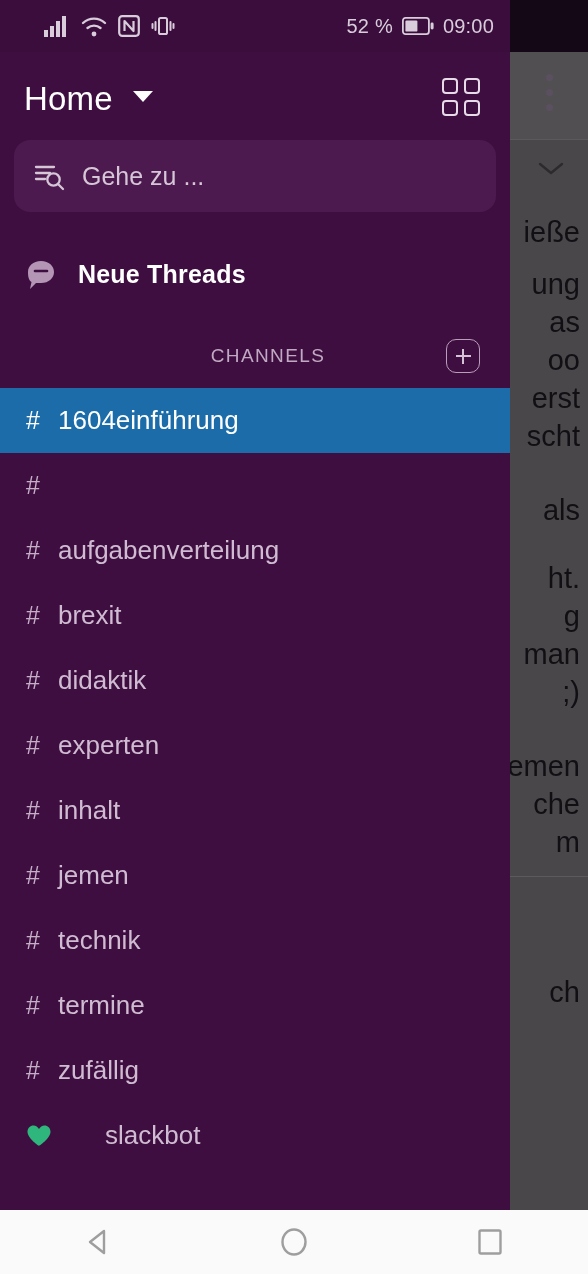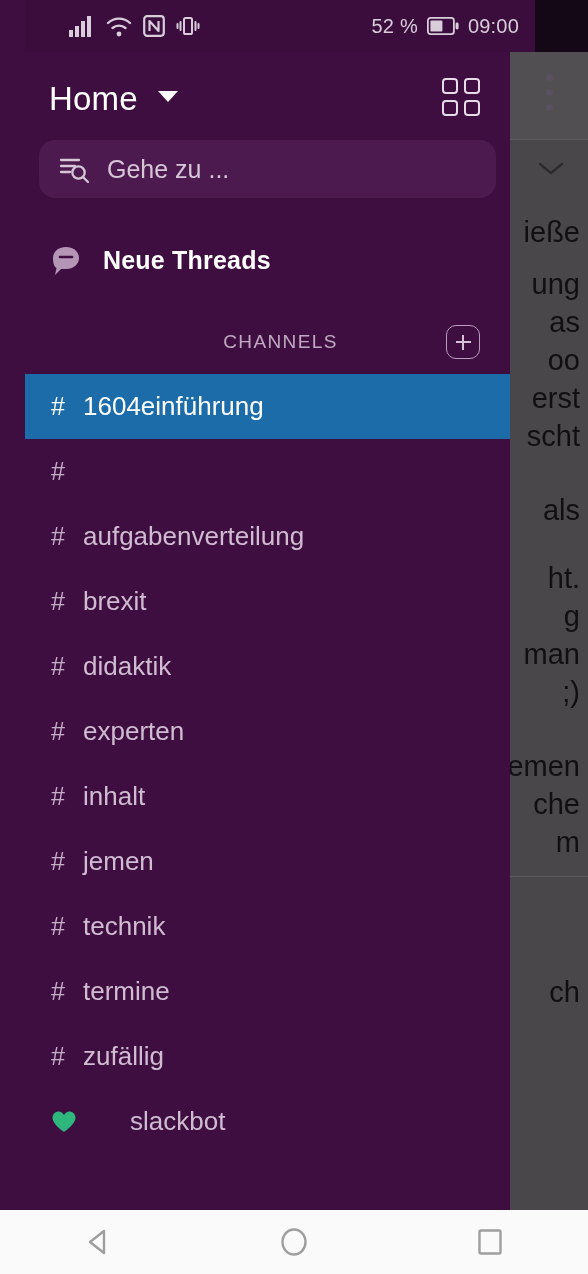--- a/index.html
+++ b/index.html
@@ -32,21 +32,20 @@
 
   
   .scrim { position:absolute; left:0; top:0; width:588px; height:1210px; background:rgba(10,2,12,.36); }
   .scrim-top { position:absolute; left:510px; top:0; width:78px; height:52px; background:#140716; }
 
   
   .drawer {
     position:absolute; left:0; top:0; width:510px; height:1210px;
     background:#3f0e40;
     z-index:5;
-    padding-left:25px;
   }
   .statusbar {
     position:relative; height:52px; width:510px; background:#3a0d3c;
     display:flex; align-items:center;
   }
   .sb-left { position:absolute; left:44px; top:0; height:52px; display:flex; align-items:center; gap:11px; }
   .sb-right { position:absolute; right:16px; top:0; height:52px; display:flex; align-items:center; gap:9px; }
   .sb-txt { color:#d9cddb; font-size:20px; letter-spacing:.2px; }
   .sb-ico svg { display:block; }
 
@@ -61,21 +60,21 @@
   .grid-btn { position:absolute; right:30px; top:26px; width:38px; height:38px; }
   .grid-btn span {
     position:absolute; width:16px; height:16px; border:2.4px solid #e8dbe9; border-radius:4px;
   }
   .grid-btn span:nth-child(1){ left:0; top:0; }
   .grid-btn span:nth-child(2){ right:0; top:0; }
   .grid-btn span:nth-child(3){ left:0; bottom:0; }
   .grid-btn span:nth-child(4){ right:0; bottom:0; }
 
   .search {
-    margin:0 14px; height:58px; background:#4c1a4e; border-radius:16px;
+    margin:0 14px; height:72px; background:#4c1a4e; border-radius:16px;
     display:flex; align-items:center; padding:0 20px;
   }
   .search-ico { width:32px; height:30px; flex:0 0 auto; }
   .search-ico svg { display:block; }
   .search-ph { color:#d6c6d8; font-size:25px; margin-left:16px; }
 
   .threads-row { height:80px; display:flex; align-items:center; padding-left:24px; margin-top:22px; }
   .threads-ico { width:34px; height:34px; position:relative; flex:0 0 auto; }
   .threads-label { color:#ffffff; font-size:25px; font-weight:bold; margin-left:20px; letter-spacing:.2px; }
 

